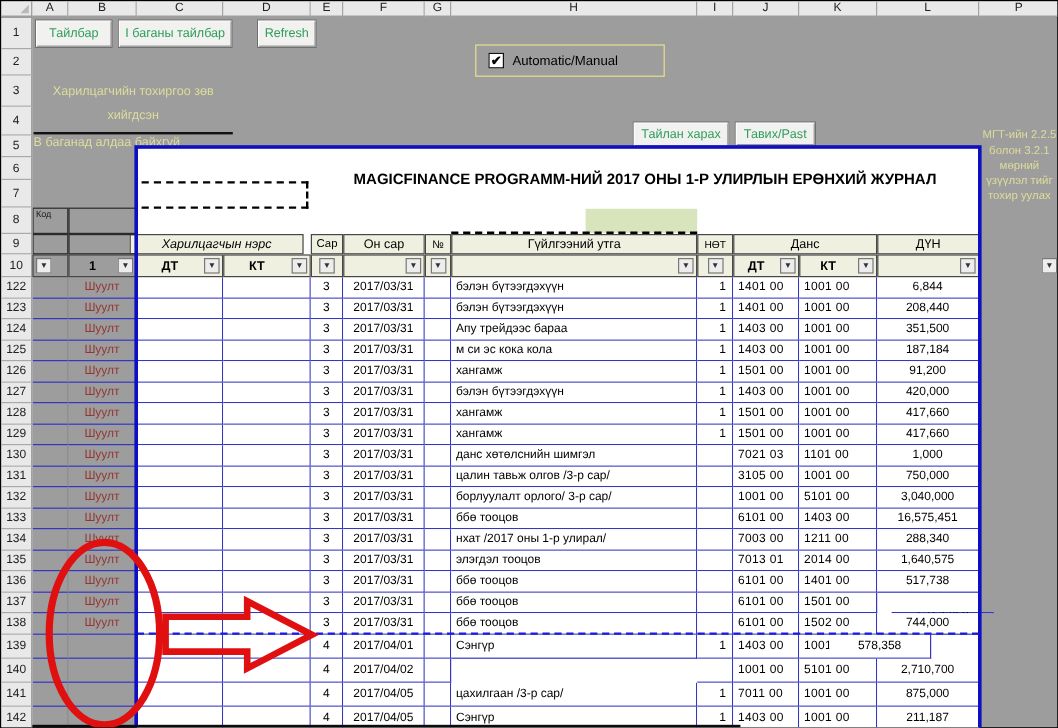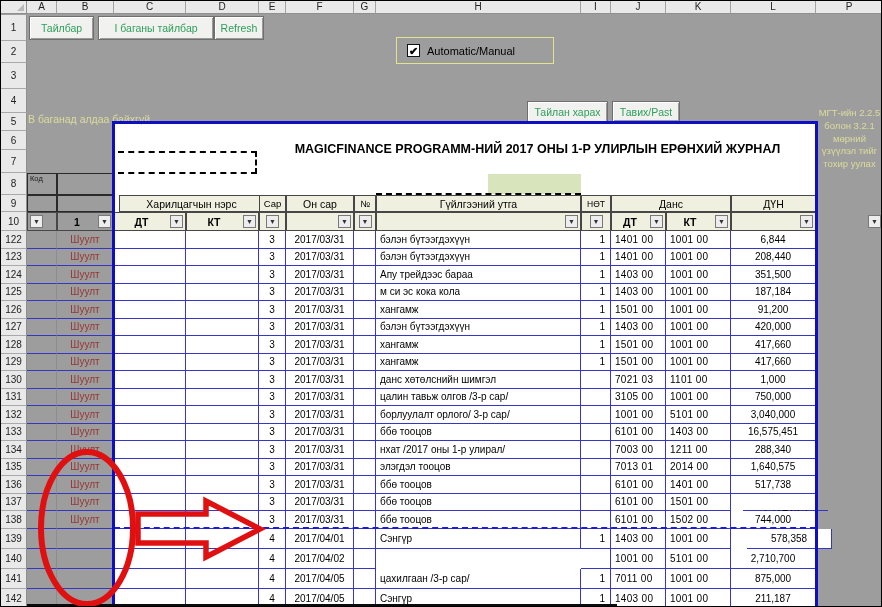--- a/index.html
+++ b/index.html
@@ -95,40 +95,41 @@
 
   <div class="abs" id="tablebg"></div>
 
   <div class="abs" id="title">
       <span>MAGICFINANCE PROGRAMM-НИЙ 2017 ОНЫ 1-Р УЛИРЛЫН ЕРӨНХИЙ ЖУРНАЛ</span>
     </div>
   <div class="abs" id="dashdot"></div>
   <div class="abs" id="greencell"></div>
   <div class="abs" id="hdashline"></div>
 
-  <div class="abs hcell" style="left:118px;width:145px;">Харилцагчын нэрс</div>
+  <div class="abs hcell" style="left:107px;width:145px;font-style:italic;">Харилцагчын нэрс</div>
   <div class="abs hcell" style="left:258px;width:27px;font-size:9.5px;">Сар</div>
   <div class="abs hcell" style="left:285px;width:68px;">Он сар</div>
   <div class="abs hcell" style="left:353px;width:22px;font-size:9px;">№</div>
   <div class="abs hcell" style="left:375px;width:205px;">Гүйлгээний утга</div>
   <div class="abs hcell" style="left:580px;width:30px;font-size:8.5px;">НӨТ</div>
   <div class="abs hcell" style="left:610px;width:120px;">Данс</div>
   <div class="abs hcell" style="left:730px;width:85px;">ДҮН</div>
 
   <div class="abs codecell" style="left:26px;top:172px;width:30px;height:22px;">Код</div>
   <div class="abs codecell" style="left:56px;top:172px;width:57px;height:22px;"></div>
   <div class="abs codecell" style="left:26px;top:194px;width:30px;height:17px;"></div>
   <div class="abs codecell" style="left:56px;top:194px;width:57px;height:17px;"></div>
 
   <div class="abs btn" style="left:28px;top:15px;width:65px;height:24px;">Тайлбар</div>
-  <div class="abs btn" style="left:97px;top:15px;width:116px;height:24px;">I баганы тайлбар</div>
+  <div class="abs btn" style="left:97px;top:15px;width:96px;height:24px;">I баганы тайлбар</div>
   <div class="abs btn" style="left:213px;top:15px;width:50px;height:24px;">Refresh</div>
   <div class="abs btn" style="left:526px;top:100px;width:81px;height:22px;">Тайлан харах</div>
   <div class="abs btn" style="left:611px;top:100px;width:68px;height:21px;">Тавих/Past</div>
 
+  <div class="abs statustxt" id="status1">Харилцагчийн тохиргоо зөв хийгдсэн</div>
   <div class="abs statustxt" id="status2">В баганад алдаа байхгүй</div>
   <div class="abs statustxt" id="sidenote">МГТ-ийн 2.2.5 болон 3.2.1 мөрний үзүүлэл тийг тохир уулах</div>
 
   <div class="abs" id="cbpanel">
     <div id="cbbox">✔</div>
     <div id="cblabel">Automatic/Manual</div>
   </div>
 
   <div class="abs" id="pagebreak"></div>
   <div class="abs" id="bottomband"></div>
@@ -474,21 +475,21 @@
       <div class="gc gray shuult" style="left: 30px; width: 57px;"></div>
       <div class="gc white" style="left: 87px; width: 72px;"></div>
       <div class="gc white" style="left: 159px; width: 73px;"></div>
       <div class="gc white tc" style="left: 232px; width: 27px;">4</div>
       <div class="gc white tc" style="left: 259px; width: 68px;">2017/04/01</div>
       <div class="gc white" style="left: 327px; width: 22px;"></div>
       <div class="gc white tl" style="left: 349px; width: 205px;">Сэнгүр</div>
       <div class="gc white tr" style="left: 554px; width: 30px;">1</div>
       <div class="gc white tl2" style="left: 584px; width: 55px;">1403 00</div>
       <div class="gc white tl2" style="left: 639px; width: 65px;">1001 00</div>
-      <div class="gc white tc" style="left: 720px; width: 85px;">578,358</div>
+      <div class="gc white tc" style="left: 664px; width: 85px;">578,358</div>
     </div>
     <div class="grow" style="top: 547.5px; height: 20px;">
       <div class="gc gray acol" style="left: 0px; width: 30px;"></div>
       <div class="gc gray shuult" style="left: 30px; width: 57px;"></div>
       <div class="gc white" style="left: 87px; width: 72px;"></div>
       <div class="gc white" style="left: 159px; width: 73px;"></div>
       <div class="gc white tc" style="left: 232px; width: 27px;">4</div>
       <div class="gc white tc" style="left: 259px; width: 68px;">2017/04/02</div>
       <div class="gc white" style="left: 327px; width: 22px;"></div>
       <div class="gc white tr" style="left: 554px; width: 30px;"></div>

